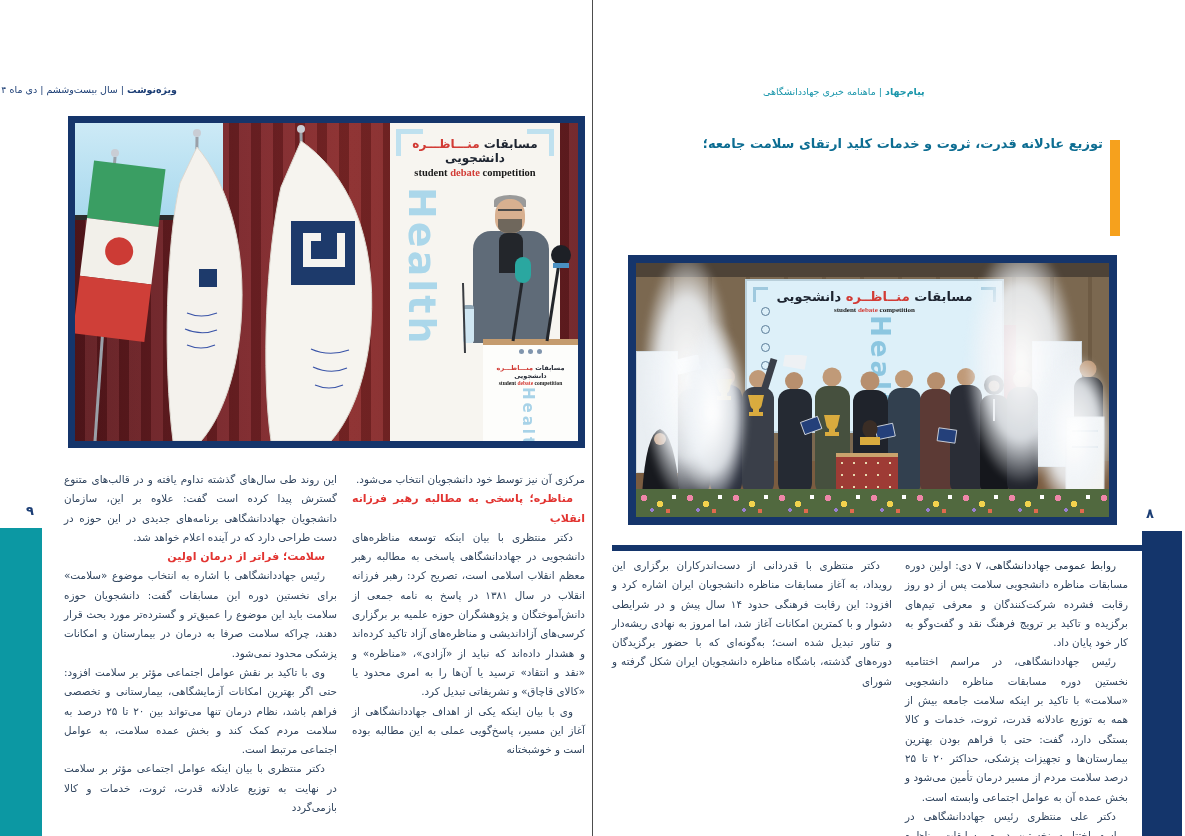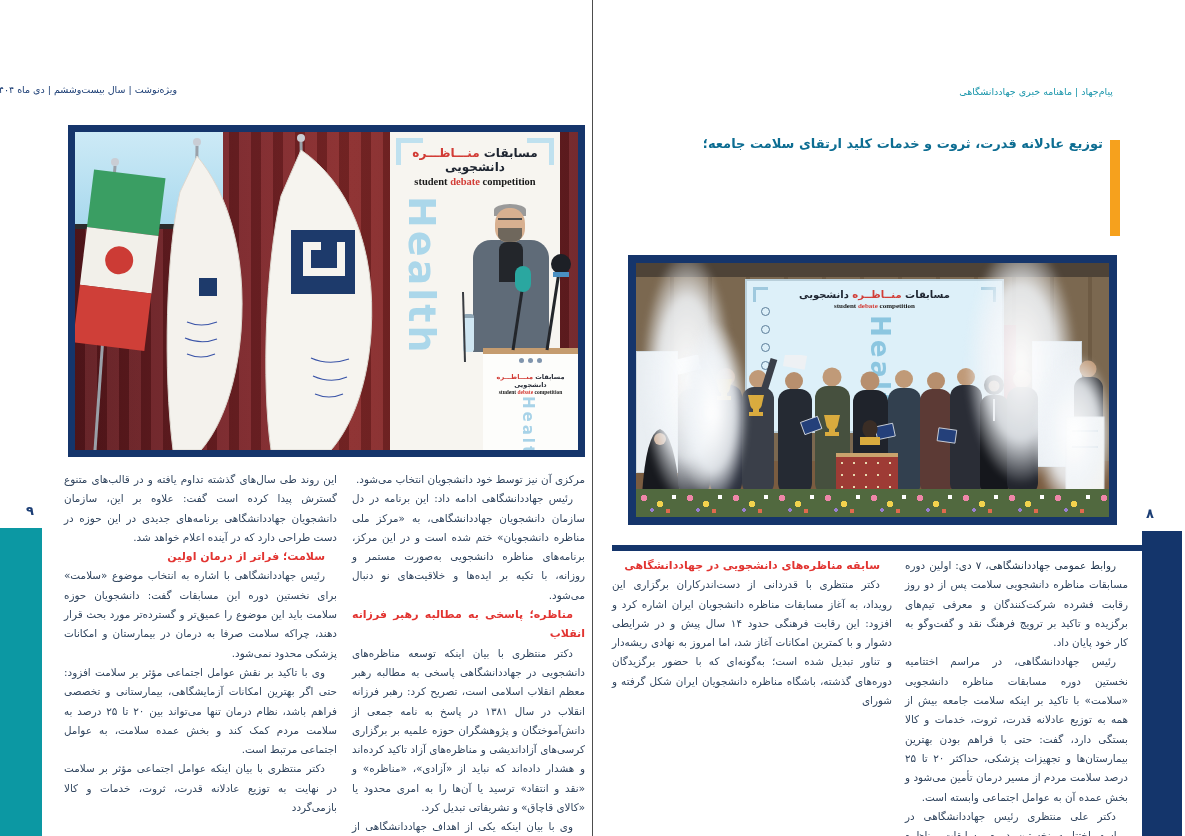--- a/index.html
+++ b/index.html
@@ -9,44 +9,44 @@
 
   
   .center-divider{left:592px;top:0;width:1px;height:836px;background:#4d4d4d;}
   .page-no{font-size:13px;font-weight:bold;color:#1c3e75;}
   .teal-bar{left:0;top:528px;width:42px;height:308px;background:#0c98a3;}
   .navy-bar{left:1142px;top:531px;width:40px;height:305px;background:#14356b;}
   .navy-rule{left:612px;top:545px;width:530px;height:6px;background:#14356b;}
 
   
   .runhead{font-size:9.5px;direction:rtl;white-space:nowrap;}
-  .runhead b{font-weight:normal;margin-top:10px;}
+  .runhead b{font-weight:bold;margin-top:10px;}
   .lp-runhead{left:35px;top:84px;width:142px;color:#1c3e75;text-align:right;}
-  .rp-runhead{left:763px;top:86px;width:350px;color:#1a96ab;text-align:right;}
+  .rp-runhead{left:763px;top:86px;width:350px;color:#1a96ab;text-align:left;}
 
   
   .orange-bar{left:1110px;top:140px;width:10px;height:96px;background:#f6a11d;}
   .headline-block{left:620px;top:136px;width:483px;direction:rtl;text-align:right;}
   .kicker{font-size:13px;font-weight:bold;color:#0d6d92;margin:0 0 9px;}
   .headline{font-size:26px;line-height:40px;font-weight:bold;color:#1c3e75;margin:0;}
 
   
   .col{direction:rtl;text-align:justify;color:#31455e;font-size:10.4px;line-height:19.3px;}
   .col p{margin:0;text-indent:12px;}
   .col p.noindent{text-indent:0;}
   .col p b{font-weight:normal;color:#24384f;}
   .red-head{color:#e23431;font-weight:bold;font-size:11px;margin:13px 0 6px;text-indent:0;}
   .rp-col-r{left:905px;top:556px;width:223px;}
   .rp-col-l{left:612px;top:556px;width:280px;}
   .lp-col-r{left:352px;top:470px;width:233px;}
   .lp-col-l{left:64px;top:470px;width:273px;}
 
   
   .photo{box-sizing:border-box;border:7px solid #15356b;overflow:hidden;background:#7c2428;}
-  .lp-photo{left:68px;top:125px;width:517px;height:332px;}
+  .lp-photo{left:68px;top:116px;width:517px;height:332px;}
   .rp-photo{left:628px;top:255px;width:489px;height:270px;border-width:8px;background:#75624a;}
   .scene{position:absolute;inset:0;}
 
   
   .curtain{inset:0;background:
      repeating-linear-gradient(90deg,rgba(0,0,0,.18) 0 10px,rgba(255,255,255,.05) 10px 22px),
      linear-gradient(90deg,#5e191e,#7c2428 35%,#8a2a2a 55%,#6e2023);}
   .lp-screen{left:0;top:0;width:148px;height:92px;background:linear-gradient(180deg,#cdeaf6,#a9d9ee);
      border-bottom:5px solid #2c2c2c;}
   .lp-banner{left:315px;top:0;width:170px;height:318px;background:#f7f5f0;}
@@ -74,21 +74,21 @@
   .logo-dots i{width:5px;height:5px;border-radius:50%;background:#8095ad;}
   .bottle{left:388px;top:182px;width:11px;height:34px;background:#cfe6f2;border-radius:3px;border-top:4px solid #8fa6b5;}
 
   
   .stage-wall{inset:0;background:
      linear-gradient(180deg,#4e4337 0 14px,rgba(0,0,0,0) 14px),
      repeating-linear-gradient(90deg,#7b6850 0 34px,#6e5b44 34px 38px);}
   .stage-floor{left:0;top:198px;width:473px;height:56px;
      background:repeating-linear-gradient(90deg,#7a5c40 0 60px,#6d5136 60px 62px);}
   .rp-screen{left:109px;top:16px;width:255px;height:150px;background:#ddf0f9;border:2px solid #b9cfda;}
-  .rp-screen .banner-fa{font-size:10px;margin-top:8px;}
+  .rp-screen .banner-fa{font-size:13px;margin-top:8px;}
   .rp-screen .banner-en{font-size:7px;}
   .rp-health{left:118px;top:34px;font-size:26px;height:112px;color:#8cc6e0;}
   .screen-logos{left:14px;top:26px;display:flex;flex-direction:column;gap:9px;}
   .screen-logos i{width:7px;height:7px;border-radius:50%;border:1.5px solid #5b7d99;display:block;}
   .side-banner{background:#e9eef2;border:1px solid #cfd8de;}
   .red-flag{background:linear-gradient(180deg,#8c1f26,#a33038);}
   .smoke{border-radius:50%;filter:blur(3px);
      background:radial-gradient(ellipse at center,rgba(255,255,255,.98) 0%,rgba(240,244,248,.88) 45%,rgba(235,240,245,0) 72%);}
   .flowers{left:0;top:226px;width:473px;height:28px;
      background-color:#51693f;
@@ -196,21 +196,20 @@
         <line x1="112" y1="118" x2="124" y2="40" stroke="#23262b" stroke-width="3"></line>
         <circle cx="126" cy="32" r="10" fill="#1d2026"></circle>
         <rect x="118" y="40" width="16" height="5" fill="#4a90c2"></rect>
         <line x1="30" y1="130" x2="28" y2="60" stroke="#3a3d42" stroke-width="2"></line>
       </svg>
     </div>
   </div>
 
   <div class="abs col lp-col-r">
     <p class="noindent">مرکزی آن نیز توسط خود دانشجویان انتخاب می‌شود.</p>
-    <p>رئیس جهاددانشگاهی ادامه داد: این برنامه در دل سازمان دانشجویان جهاددانشگاهی، به «مرکز ملی مناظره دانشجویان» ختم شده است و در این مرکز، برنامه‌های مناظره دانشجویی به‌صورت مستمر و روزانه، با تکیه بر ایده‌ها و خلاقیت‌های نو دنبال می‌شود.</p>
     <p class="red-head">مناظره؛ پاسخی به مطالبه رهبر فرزانه انقلاب</p>
     <p>دکتر منتظری با بیان اینکه توسعه مناظره‌های دانشجویی در جهاددانشگاهی پاسخی به مطالبه رهبر معظم انقلاب اسلامی است، تصریح کرد: رهبر فرزانه انقلاب در سال ۱۳۸۱ در پاسخ به نامه جمعی از دانش‌آموختگان و پژوهشگران حوزه علمیه بر برگزاری کرسی‌های آزاداندیشی و مناظره‌های آزاد تاکید کرده‌اند و هشدار داده‌اند که نباید از «آزادی»، «مناظره» و «نقد و انتقاد» ترسید یا آن‌ها را به امری محدود یا «کالای قاچاق» و تشریفاتی تبدیل کرد.</p>
     <p>وی با بیان اینکه یکی از اهداف جهاددانشگاهی از آغاز این مسیر، پاسخ‌گویی عملی به این مطالبه بوده است و خوشبختانه</p>
   </div>
   <div class="abs col lp-col-l">
     <p class="noindent">این روند طی سال‌های گذشته تداوم یافته و در قالب‌های متنوع گسترش پیدا کرده است گفت: علاوه بر این، سازمان دانشجویان جهاددانشگاهی برنامه‌های جدیدی در این حوزه در دست طراحی دارد که در آینده اعلام خواهد شد.</p>
     <p class="red-head">سلامت؛ فراتر از درمان اولین</p>
     <p>رئیس جهاددانشگاهی با اشاره به انتخاب موضوع «سلامت» برای نخستین دوره این مسابقات گفت: دانشجویان حوزه سلامت باید این موضوع را عمیق‌تر و گسترده‌تر مورد بحث قرار دهند، چراکه سلامت صرفا به درمان در بیمارستان و امکانات پزشکی محدود نمی‌شود.</p>
     <p>وی با تاکید بر نقش عوامل اجتماعی مؤثر بر سلامت افزود: حتی اگر بهترین امکانات آزمایشگاهی، بیمارستانی و تخصصی فراهم باشد، نظام درمان تنها می‌تواند بین ۲۰ تا ۲۵ درصد به سلامت مردم کمک کند و بخش عمده سلامت، به عوامل اجتماعی مرتبط است.</p>
     <p>دکتر منتظری با بیان اینکه عوامل اجتماعی مؤثر بر سلامت در نهایت به توزیع عادلانه قدرت، ثروت، خدمات و کالا بازمی‌گردد</p>
@@ -366,17 +365,16 @@
   <div class="abs navy-rule"></div>
   <div class="abs navy-bar"></div>
   <div class="abs page-no" style="left:1146px;top:506px;">۸</div>
 
   <div class="abs col rp-col-r">
     <p><b>روابط عمومی جهاددانشگاهی، ۷ دی:</b><span> اولین دوره مسابقات مناظره دانشجویی سلامت پس از دو روز رقابت فشرده شرکت‌کنندگان و معرفی تیم‌های برگزیده و تاکید بر ترویج فرهنگ نقد و گفت‌وگو به کار خود پایان داد.</span></p>
     <p>رئیس جهاددانشگاهی، در مراسم اختتامیه نخستین دوره مسابقات مناظره دانشجویی «سلامت» با تاکید بر اینکه سلامت جامعه بیش از همه به توزیع عادلانه قدرت، ثروت، خدمات و کالا بستگی دارد، گفت: حتی با فراهم بودن بهترین بیمارستان‌ها و تجهیزات پزشکی، حداکثر ۲۰ تا ۲۵ درصد سلامت مردم از مسیر درمان تأمین می‌شود و بخش عمده آن به عوامل اجتماعی وابسته است.</p>
     <p>دکتر علی منتظری رئیس جهاددانشگاهی در مراسم اختتامیه نخستین دوره مسابقات مناظره دانشجویی «سلامت» بر</p>
   </div>
   <div class="abs col rp-col-l">
-    <p class="red-head">سابقه مناظره‌های دانشجویی در جهاددانشگاهی</p>
     <p>دکتر منتظری با قدردانی از دست‌اندرکاران برگزاری این رویداد، به آغاز مسابقات مناظره دانشجویان ایران اشاره کرد و افزود: این رقابت فرهنگی حدود ۱۴ سال پیش و در شرایطی دشوار و با کمترین امکانات آغاز شد، اما امروز به نهادی ریشه‌دار و تناور تبدیل شده است؛ به‌گونه‌ای که با حضور برگزیدگان دوره‌های گذشته، باشگاه مناظره دانشجویان ایران شکل گرفته و شورای</p>
   </div>
 
 </div>
 
 </body></html>

